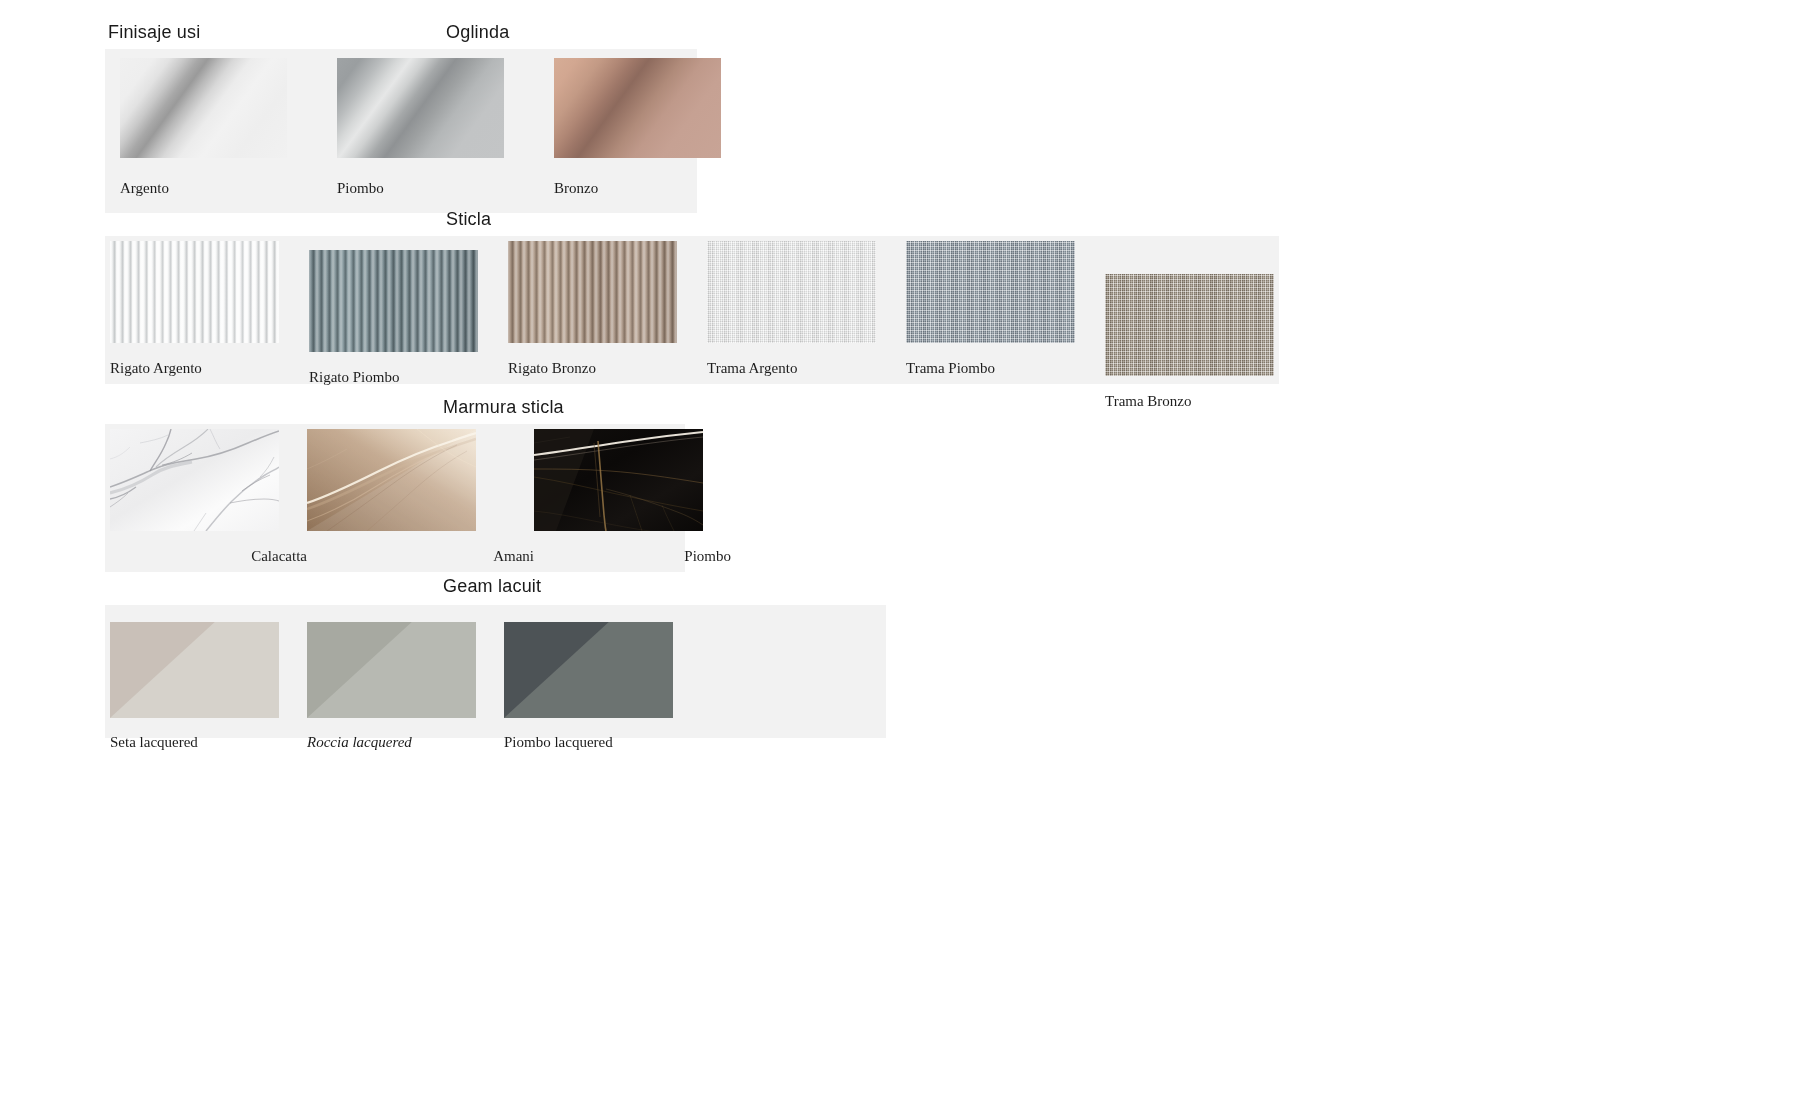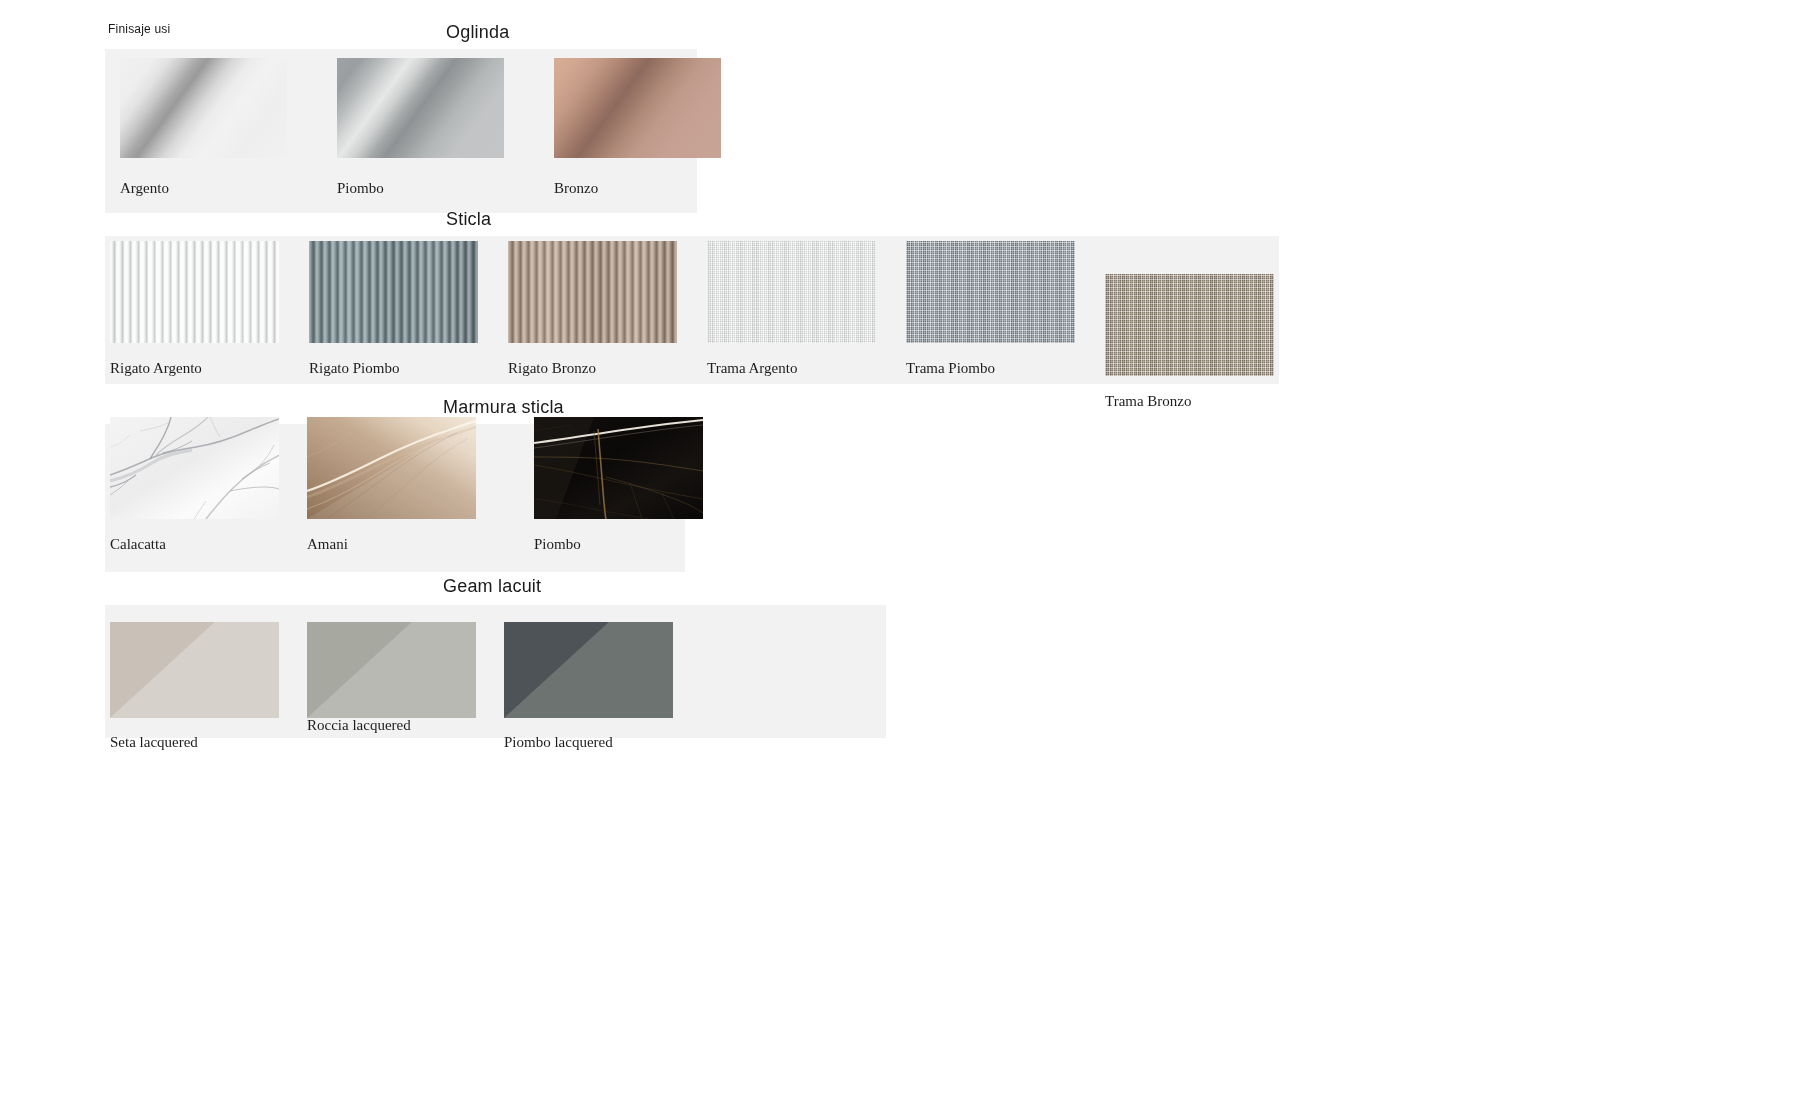--- a/index.html
+++ b/index.html
@@ -9,21 +9,21 @@
     background:#ffffff;
     font-family:"Liberation Sans", sans-serif;
     overflow:hidden;
   }
   .page{position:relative;width:1820px;height:1111px;}
 
   .page-title{
     position:absolute;
     left:108px;top:22px;
     font-family:"Liberation Sans", sans-serif;
-    font-size:12px;
+    font-size:18px;
     color:#1a1a1a;
     letter-spacing:.2px;
     white-space:nowrap;
   }
 
   .section{position:absolute;}
   .section-heading{
     position:absolute;
     top:0;
     font-family:"Liberation Sans", sans-serif;
@@ -227,21 +227,21 @@
 
     <div class="panel" style="left:105px;top:31px;width:1174px;height:148px;"></div>
 
     <div class="swatch-row" style="left:110px;top:36px;">
 
       <div class="swatch" style="width:199px;">
         <span class="chip flute rig-argento" style="width:169px;height:102px;"></span>
         <div class="swatch-label" style="margin-top:18px;">Rigato Argento</div>
       </div>
 
-      <div class="swatch" style="width:199px;">
+      <div class="swatch" style="width:199px;margin-top:9px;">
         <span class="chip flute rig-piombo" style="width:169px;height:102px;"></span>
         <div class="swatch-label" style="margin-top:18px;">Rigato Piombo</div>
       </div>
 
       <div class="swatch" style="width:199px;">
         <span class="chip flute rig-bronzo" style="width:169px;height:102px;"></span>
         <div class="swatch-label" style="margin-top:18px;">Rigato Bronzo</div>
       </div>
 
       <div class="swatch" style="width:199px;">
@@ -260,21 +260,21 @@
       </div>
 
     </div>
   </div>
 
   <div class="section" style="left:0;top:393px;width:1820px;height:175px;">
     <div class="section-heading" style="left:443px;top:4px;">Marmura sticla</div>
 
     <div class="panel" style="left:105px;top:31px;width:580px;height:148px;"></div>
 
-    <div class="swatch-row" style="left:110px;top:24px;">
+    <div class="swatch-row" style="left:110px;top:36px;text-align:right;">
 
       <div class="swatch" style="width:197px;">
         <span class="chip marble" style="width:169px;height:102px;background:#f1f1f2;">
           <svg viewBox="0 0 169 102" preserveAspectRatio="none">
             <defs>
               <linearGradient id="calBase" x1="0" y1="0" x2="1" y2="1">
                 <stop offset="0%" stop-color="#f4f4f5"></stop>
                 <stop offset="45%" stop-color="#ececed"></stop>
                 <stop offset="70%" stop-color="#fbfbfb"></stop>
                 <stop offset="100%" stop-color="#f2f2f3"></stop>
@@ -379,21 +379,21 @@
           <span class="lq-dark"></span>
         </span>
         <div class="swatch-label" style="margin-top:17px;">Seta lacquered</div>
       </div>
 
       <div class="swatch" style="width:197px;">
         <span class="chip lacq lq-roccia" style="width:169px;height:96px;">
           <span class="lq-light"></span>
           <span class="lq-dark"></span>
         </span>
-        <div class="swatch-label" style="">Roccia lacquered</div>
+        <div class="swatch-label" style="margin-top:17px;font-style:italic;">Roccia lacquered</div>
       </div>
 
       <div class="swatch" style="width:197px;">
         <span class="chip lacq lq-piombo" style="width:169px;height:96px;">
           <span class="lq-light"></span>
           <span class="lq-dark"></span>
         </span>
         <div class="swatch-label" style="margin-top:17px;">Piombo lacquered</div>
       </div>
 

